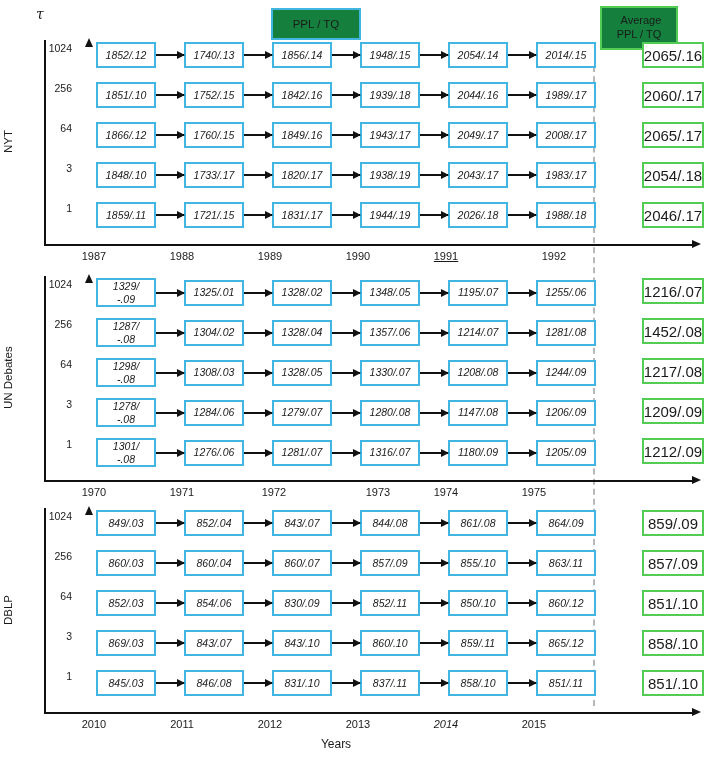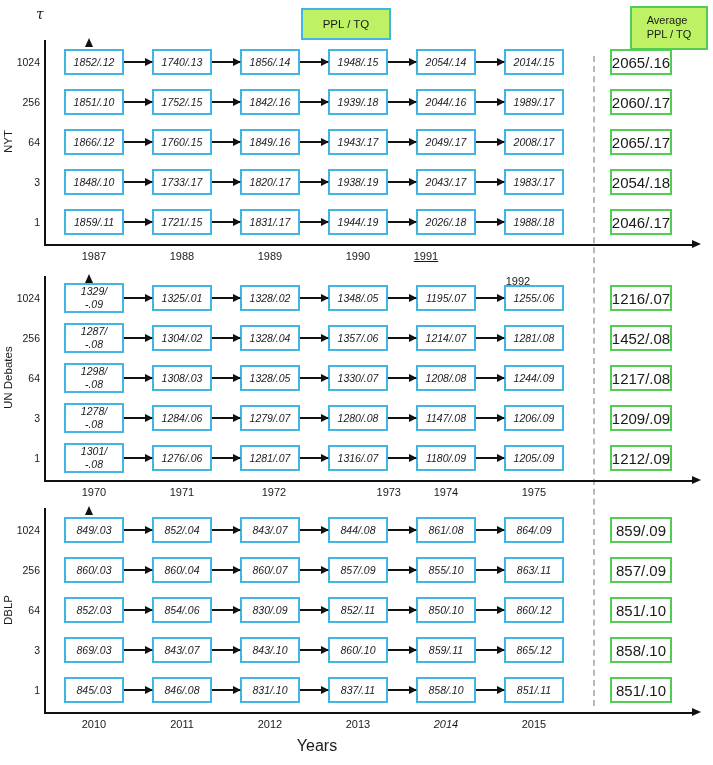--- a/index.html
+++ b/index.html
@@ -3,52 +3,52 @@
 <meta charset="utf-8">
 <style>
   html,body{margin:0;padding:0;background:#fff;}
   .figure{
     position:relative;width:713px;height:765px;background:#fff;
     font-family:"Liberation Sans","DejaVu Sans",sans-serif;color:#1a1a1a;overflow:hidden;
   }
   
   .tau-symbol{position:absolute;left:36px;top:6px;font-size:14px;font-style:italic;font-family:"DejaVu Serif",serif;}
   .legend-box{position:absolute;display:flex;align-items:center;justify-content:center;
-    text-align:left;background:#bef264;white-space:pre-line;line-height:1.25;margin-left:30px;}
+    text-align:right;background:#15803d;white-space:pre-line;line-height:1.25;}
   .legend-flow{left:271px;top:8px;width:86px;height:28px;border:2px solid var(--blue);font-size:11.5px;}
   .legend-avg{left:600px;top:6px;width:74px;height:40px;border:2px solid var(--green);font-size:11px;}
   
   .dashed-sep{position:absolute;left:593px;top:56px;height:650px;width:0;border-left:2px dashed #b8b8b8;}
   
   .panel{position:absolute;left:0;width:713px;height:232px;}
   .y-axis{position:absolute;left:44px;top:6px;height:206px;width:2px;background:#111;}
   .y-arrow{position:absolute;left:41px;top:-2px;width:0;height:0;
     border-left:4px solid transparent;border-right:4px solid transparent;border-bottom:9px solid #111;}
   .x-axis{position:absolute;left:44px;top:210px;width:650px;height:2px;background:#111;}
   .x-arrow{position:absolute;left:692px;top:206px;width:0;height:0;
     border-top:4px solid transparent;border-bottom:4px solid transparent;border-left:9px solid #111;}
   .dataset-label{position:absolute;left:2px;top:38px;height:140px;writing-mode:vertical-rl;
     transform:rotate(180deg);font-size:11.5px;text-align:center;}
   .rows{position:absolute;left:0;top:8px;width:713px;}
-  .row{position:relative;display:flex;align-items:center;height:40px;}
+  .row{position:relative;display:flex;align-items:flex-start;height:40px;margin-left:32px;}
   .tau-tick{width:40px;padding-right:8px;text-align:right;font-size:10.5px;flex:none;}
   .cells{display:flex;align-items:center;margin-left:16px;font-style:italic;}
   .value-box{box-sizing:border-box;width:60px;min-height:26px;border:2px solid var(--blue);
     background:#fff;display:flex;align-items:center;justify-content:center;flex:none;
     font-size:10.5px;line-height:1.2;text-align:center;white-space:pre-line;}
   .cell-wrap{display:flex;align-items:center;}
   .arrow{position:relative;width:28px;height:2px;background:#111;flex:none;}
   .arrow::after{content:"";position:absolute;right:-1px;top:-3px;width:0;height:0;
     border-top:4px solid transparent;border-bottom:4px solid transparent;border-left:8px solid #111;}
   .avg-box{position:absolute;left:610px;box-sizing:border-box;width:62px;min-height:26px;
     border:2px solid var(--green);background:#fff;display:flex;align-items:center;justify-content:center;
     font-size:15px;text-align:center;}
   .year-labels{position:absolute;left:0;top:216px;width:713px;height:16px;}
   .year-label{position:absolute;width:60px;text-align:center;font-size:11px;}
-  .x-axis-title{position:absolute;left:37px;width:560px;top:737px;text-align:center;font-size:16px;}
+  .x-axis-title{position:absolute;left:56px;width:560px;top:737px;text-align:center;font-size:12px;}
 </style>
 </head>
 <body>
 
 <div class="figure">
   <div class="tau-symbol">τ</div>
   <div class="legend-box legend-flow">PPL / TQ</div>
   <div class="legend-box legend-avg">Average
 PPL / TQ</div>
   <div class="dashed-sep"></div>
@@ -210,22 +210,22 @@
     <div class="y-axis">
           <div class="y-arrow"></div>
         </div>
     <div class="x-axis"></div>
     <div class="x-arrow"></div>
     <div class="year-labels">
           <span class="year-label" style="left: 64px;">1987</span>
           <span class="year-label" style="left: 152px;">1988</span>
           <span class="year-label" style="left: 240px;">1989</span>
           <span class="year-label" style="left: 328px;">1990</span>
-          <span class="year-label" style="left: 396px; text-decoration: underline;">1991</span>
-          <span class="year-label" style="left: 488px; margin-top: 25px;">1992</span>
+          <span class="year-label" style="left: 416px; text-decoration: underline;">1991</span>
+          <span class="year-label" style="left: 524px;">1992</span>
         </div>
   </div>
       <div class="panel" style="top: 270px;">
     <div class="dataset-label">UN Debates</div>
     <div class="rows">
           <div class="row">
     <div class="tau-tick">1024</div>
     <div class="cells">
               <span class="cell-wrap">
 
@@ -382,21 +382,21 @@
         </div>
     <div class="y-axis">
           <div class="y-arrow"></div>
         </div>
     <div class="x-axis"></div>
     <div class="x-arrow"></div>
     <div class="year-labels">
           <span class="year-label" style="left: 64px;">1970</span>
           <span class="year-label" style="left: 152px;">1971</span>
           <span class="year-label" style="left: 244px;">1972</span>
-          <span class="year-label" style="left: 341px; text-align: right;">1973</span>
+          <span class="year-label" style="left: 348px;">1973</span>
           <span class="year-label" style="left: 416px;">1974</span>
           <span class="year-label" style="left: 504px;">1975</span>
         </div>
   </div>
       <div class="panel" style="top: 502px;">
     <div class="dataset-label">DBLP</div>
     <div class="rows">
           <div class="row">
     <div class="tau-tick">1024</div>
     <div class="cells">

